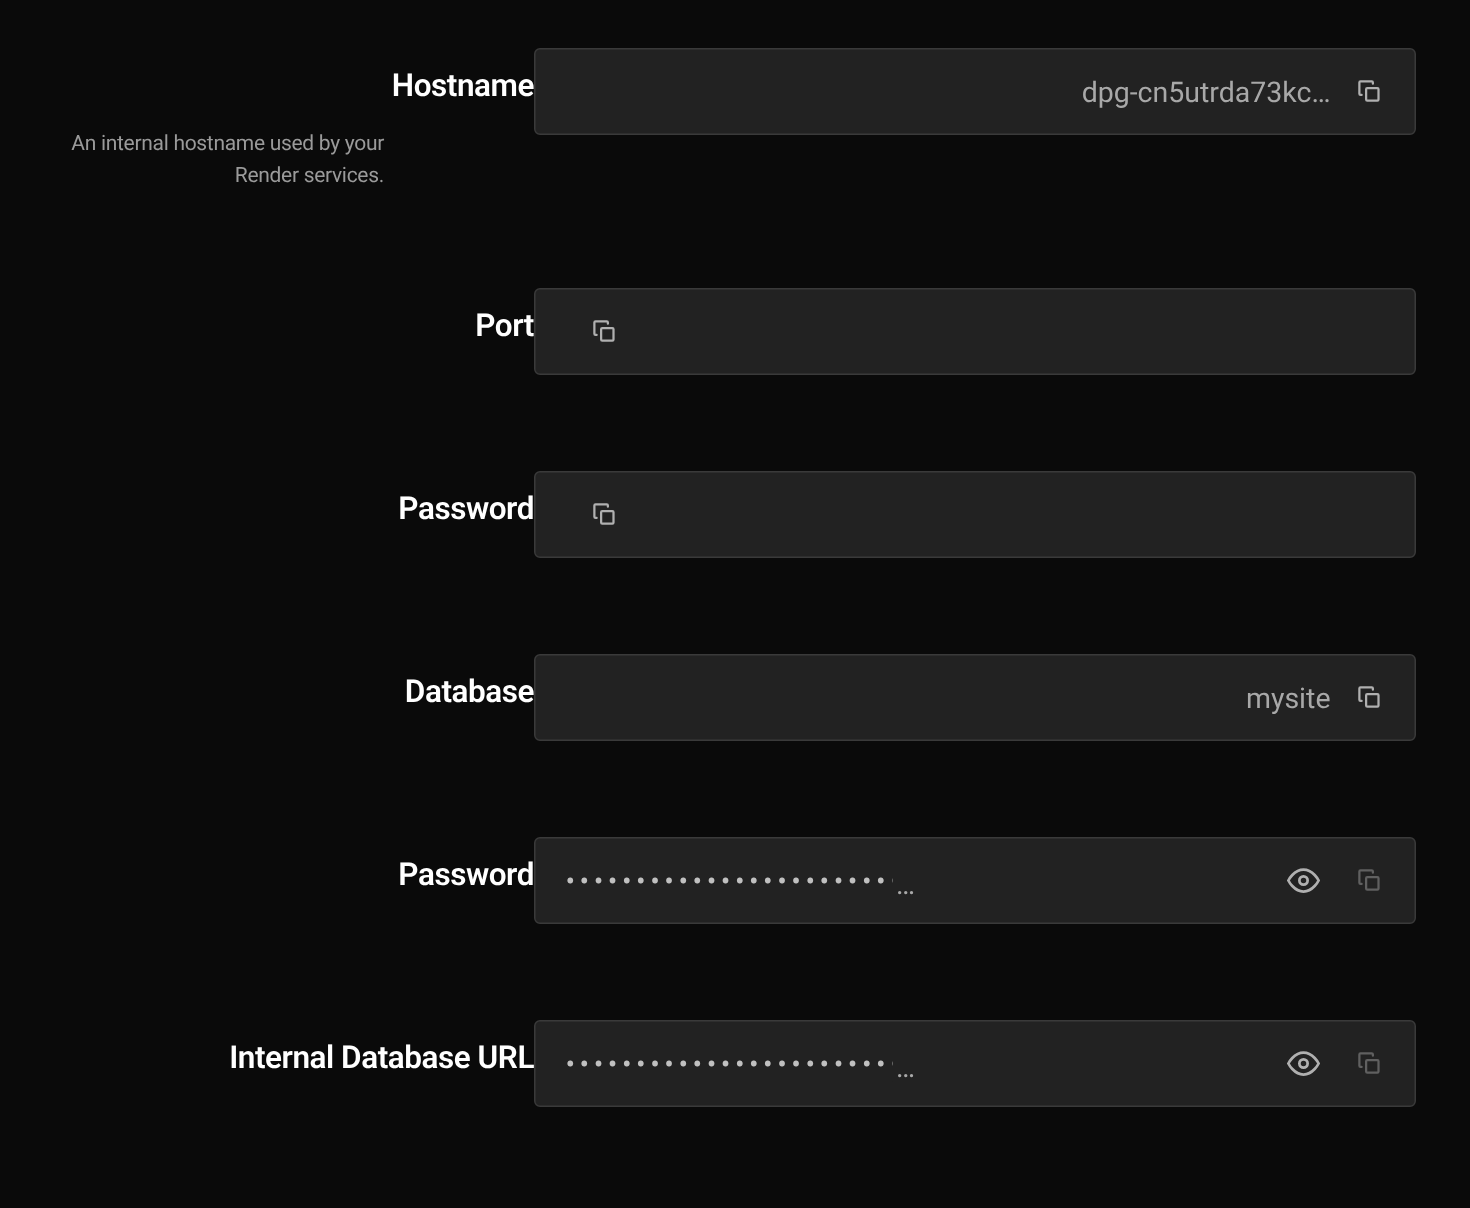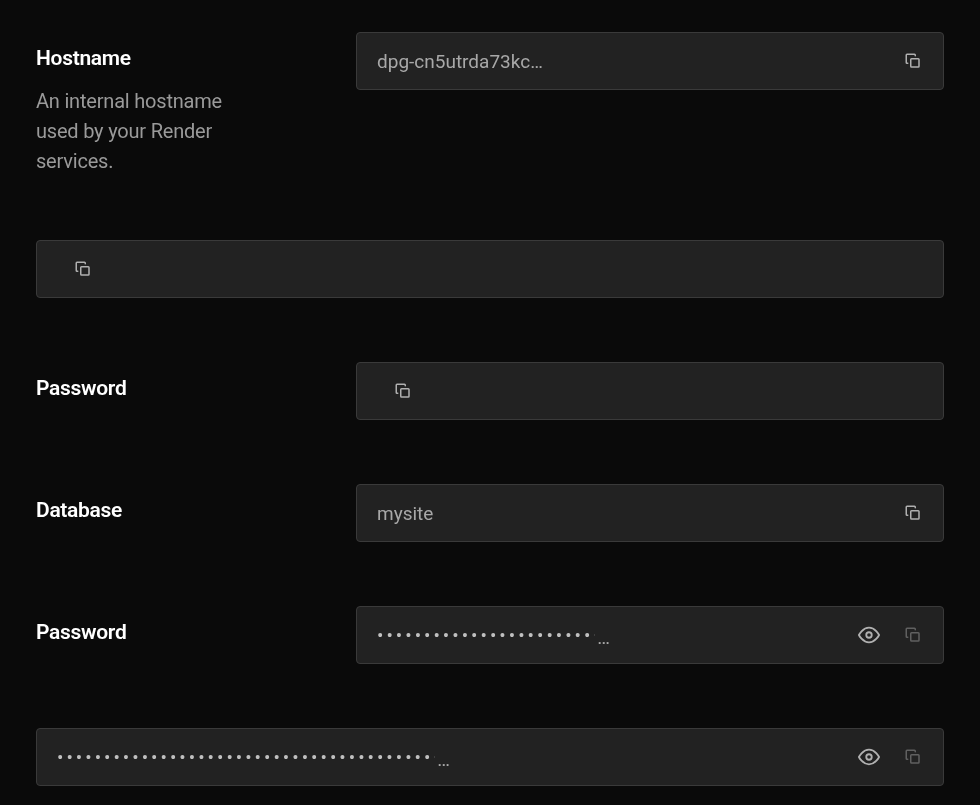--- a/index.html
+++ b/index.html
@@ -12,37 +12,38 @@
       font-family: -apple-system, BlinkMacSystemFont, 'Segoe UI', Roboto, Helvetica, Arial, sans-serif;
       width: 980px;
       height: 805px;
       padding: 32px 36px;
       color: #e8e8e8;
     }
     .field-row {
       display: flex;
       align-items: flex-start;
       margin-bottom: 64px;
+      text-align: right;
     }
     .field-row:last-child {
       margin-bottom: 0;
     }
     .label-col {
       width: 320px;
       flex-shrink: 0;
       padding-top: 14px;
     }
     .field-label {
       font-size: 21px;
       font-weight: 600;
       color: #ffffff;
       letter-spacing: -0.3px;
     }
     .field-description {
-      font-size: 20px;
+      font-size: 14px;
       font-weight: 400;
       color: #9a9a9a;
       margin-top: 16px;
       line-height: 1.5;
       letter-spacing: -0.2px;
       max-width: 220px;
     }
     .value-col {
       flex: 1;
     }
@@ -121,20 +122,23 @@
         <svg width="18" height="18" viewBox="0 0 24 24" stroke-width="2" stroke-linecap="round" stroke-linejoin="round">
           <rect x="9" y="9" width="11" height="11" rx="1"></rect>
           <path d="M5 15H4a1 1 0 0 1-1-1V4a1 1 0 0 1 1-1h10a1 1 0 0 1 1 1v1"></path>
         </svg>
       </div>
     </div>
   </div>
 </div>
 
 <div class="field-row">
+  <div class="label-col">
+    <div class="field-label">Port</div>
+  </div>
   <div class="value-col">
     <div class="value-box">
       <div class="icon-btn">
         <svg width="18" height="18" viewBox="0 0 24 24" stroke-width="2" stroke-linecap="round" stroke-linejoin="round">
           <rect x="9" y="9" width="11" height="11" rx="1"></rect>
           <path d="M5 15H4a1 1 0 0 1-1-1V4a1 1 0 0 1 1-1h10a1 1 0 0 1 1 1v1"></path>
         </svg>
       </div>
     </div>
   </div>
@@ -191,20 +195,23 @@
         <svg width="18" height="18" viewBox="0 0 24 24" stroke-width="2" stroke-linecap="round" stroke-linejoin="round">
           <rect x="9" y="9" width="11" height="11" rx="1"></rect>
           <path d="M5 15H4a1 1 0 0 1-1-1V4a1 1 0 0 1 1-1h10a1 1 0 0 1 1 1v1"></path>
         </svg>
       </div>
     </div>
   </div>
 </div>
 
 <div class="field-row">
+  <div class="label-col">
+    <div class="field-label">Internal Database URL</div>
+  </div>
   <div class="value-col">
     <div class="value-box">
       <div class="masked-value">••••••••••••••••••••••••••••••••••••••••••••••••••••••••••••••••</div>
       <div class="spacer"></div>
       <div class="icon-btn">
         <svg width="22" height="22" viewBox="0 0 24 24" stroke-width="2" stroke-linecap="round" stroke-linejoin="round">
           <path d="M1 12s4-8 11-8 11 8 11 8-4 8-11 8-11-8-11-8z"></path>
           <circle cx="12" cy="12" r="3"></circle>
         </svg>
       </div>

